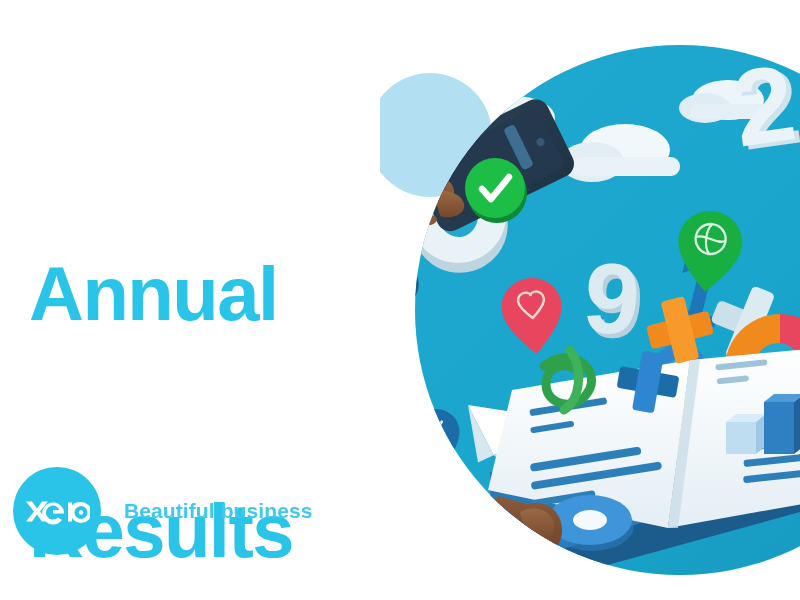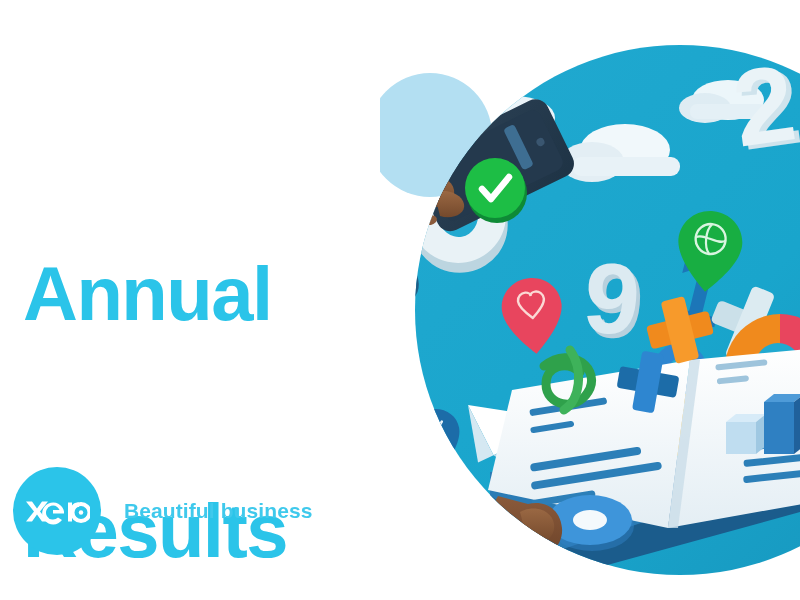--- a/index.html
+++ b/index.html
@@ -36,21 +36,21 @@
   #title {
     color: #2BC4E9;
     font-family: "Liberation Sans", sans-serif;
     font-weight: bold;
     font-size: 76px;
     line-height: 79px;
     letter-spacing: -1.5px;
     margin: 0;
     white-space: pre;
   }
-  #title .tline { display: block; }
+  #title .tline { display: block; margin-left: 6px; }
 
   
   #logo-lockup {
     position: absolute;
     left: 13px;
     top: 467px;
     display: flex;
     align-items: center;
     z-index: 5;
   }

